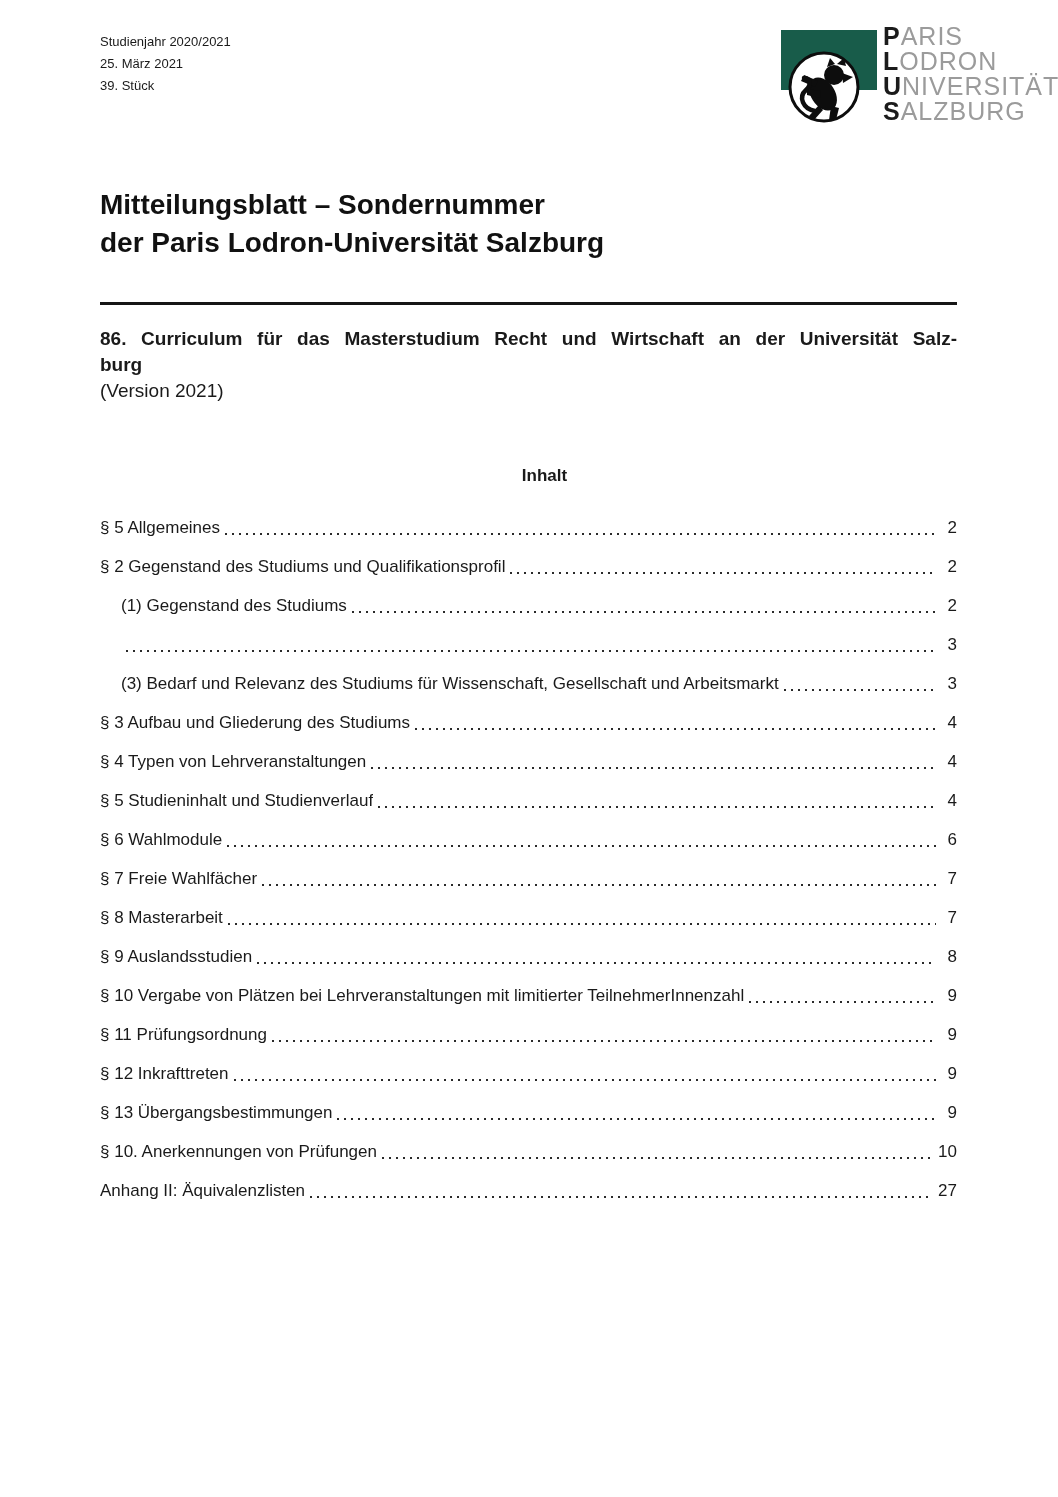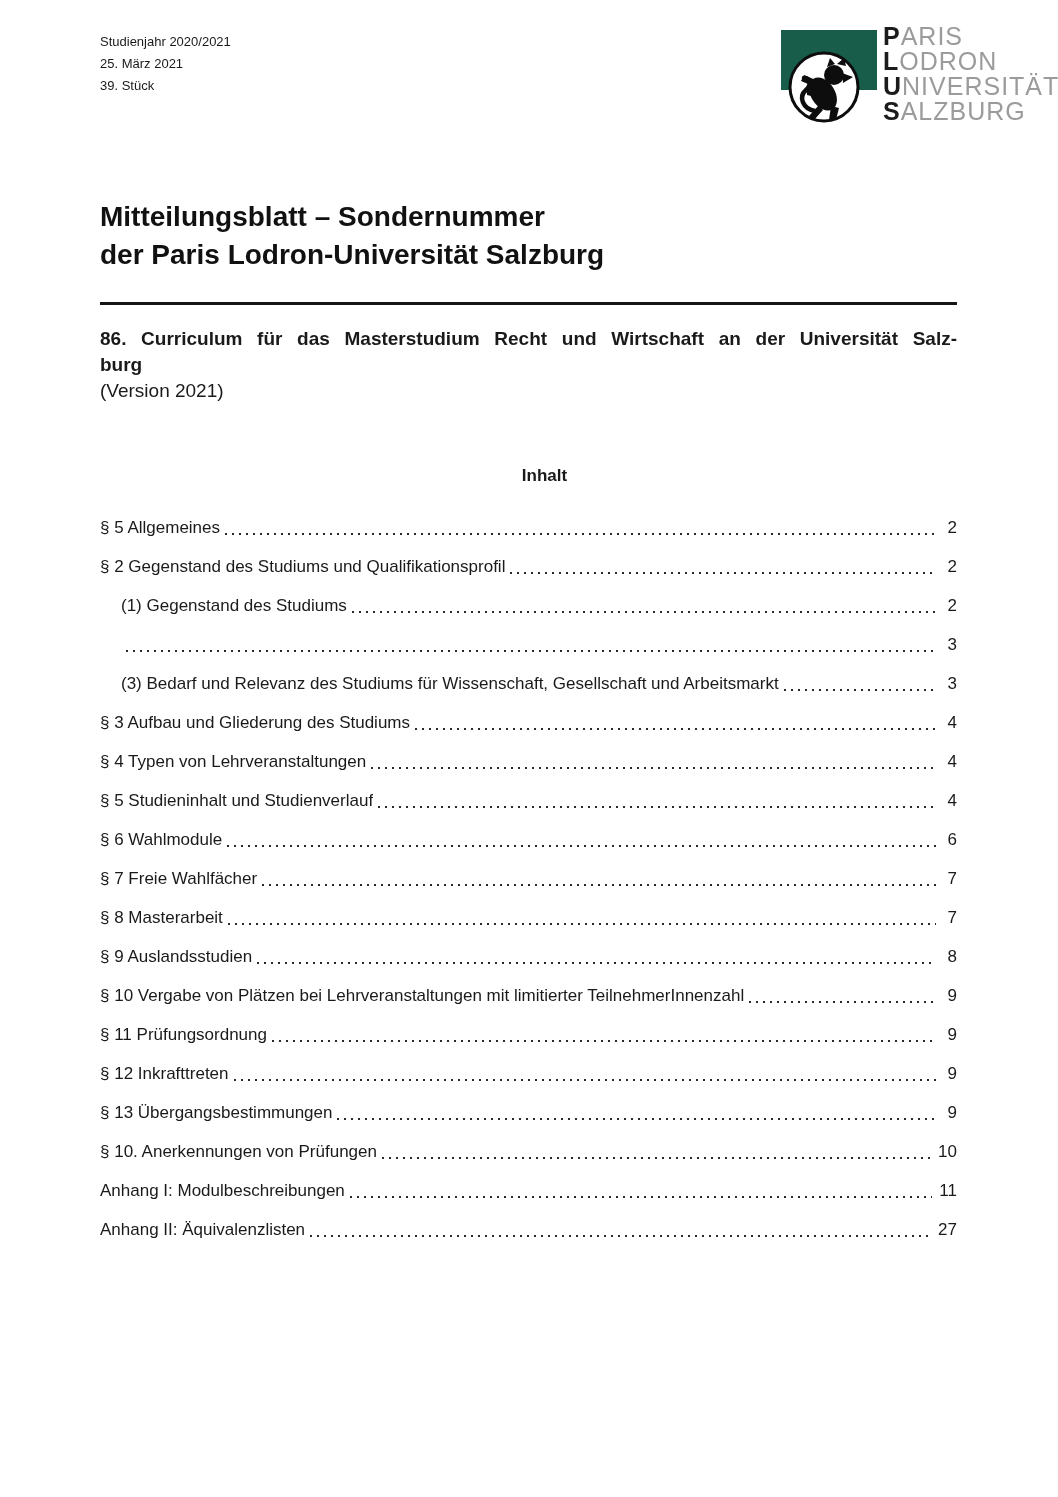--- a/index.html
+++ b/index.html
@@ -39,21 +39,21 @@
     color: #9b9b9b;
     font-weight: 400;
     white-space: nowrap;
   }
   .logo-line .ini { color: #1b1b1b; font-weight: 700; }
 
   
   .title {
     position: absolute;
     left: 100px;
-    top: 198px;
+    top: 186px;
     margin: 0;
     font-size: 28px;
     line-height: 38px;
     font-weight: 700;
     color: #111111;
   }
 
   
   .rule {
     position: absolute;
@@ -242,24 +242,19 @@
         <span class="toc-label">§ 13 Übergangsbestimmungen</span>
         <span class="toc-leader"></span>
         <span class="toc-page">9</span>
       </div>
     <div class="toc-row">
         <span class="toc-label">§ 10. Anerkennungen von Prüfungen</span>
         <span class="toc-leader"></span>
         <span class="toc-page">10</span>
       </div>
     <div class="toc-row">
-        <span class="toc-label">Anhang I: Modulbeschreibungen</span>
-        <span class="toc-leader"></span>
-        <span class="toc-page">11</span>
-      </div>
-    <div class="toc-row">
         <span class="toc-label">Anhang II: Äquivalenzlisten</span>
         <span class="toc-leader"></span>
         <span class="toc-page">27</span>
       </div>
   </div>
 
 </div>
 
 </body></html>

